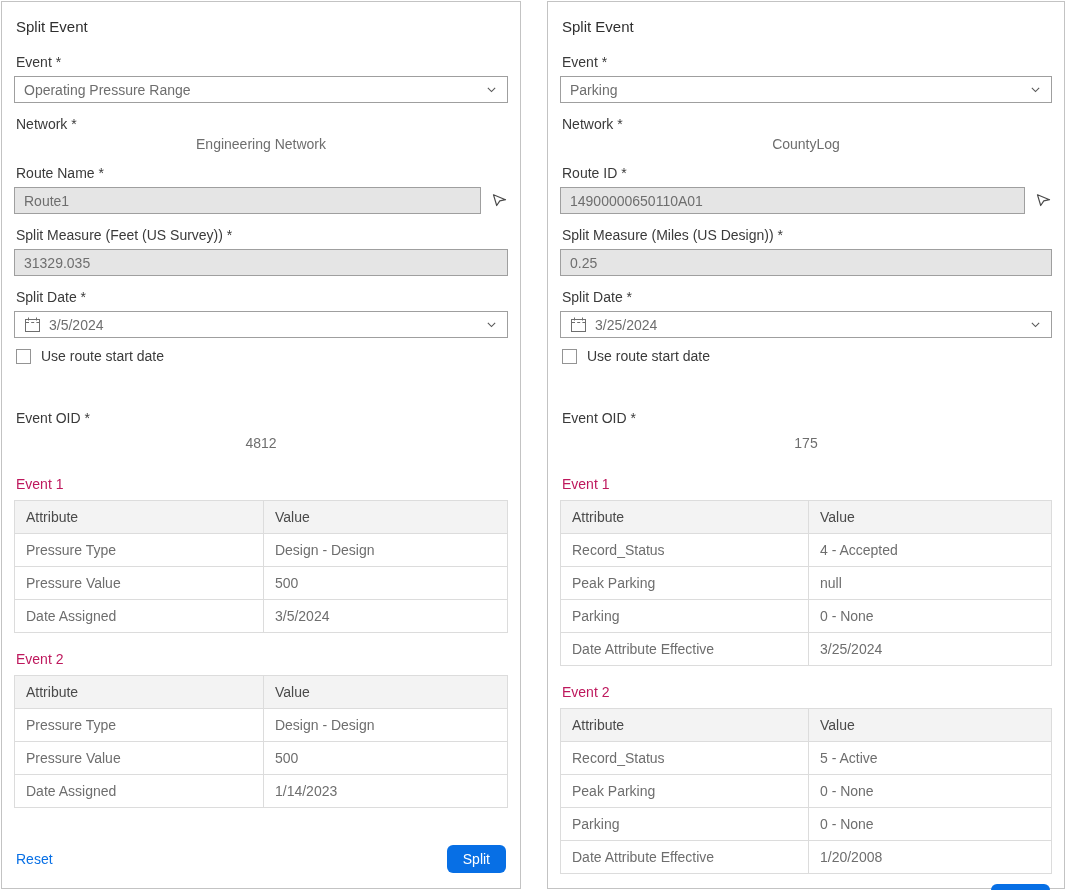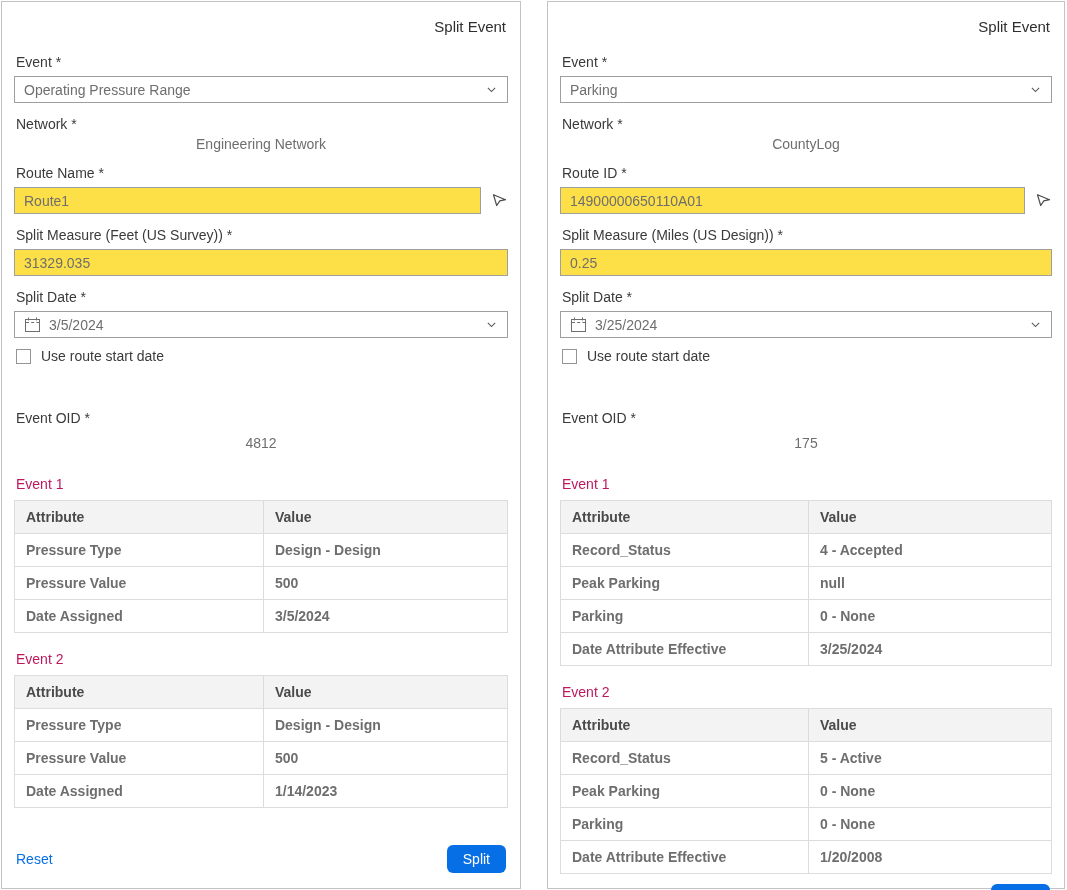--- a/index.html
+++ b/index.html
@@ -8,45 +8,45 @@
   body {
     width:1067px; height:890px; overflow:hidden;
     font-family:"Liberation Sans", sans-serif; font-size:14px; color:#3a3a3a;
   }
   .wrap { display:flex; gap:26px; padding:1px 0 0 1px; }
   .panel {
     width:520px; height:888px; border:1px solid #c3c3c3; background:#fff;
     padding:12px 12px 13px 12px; display:flex; flex-direction:column;
   }
   .panel.right { width:518px; }
-  .panel-title { font-size:15px; font-weight:400; color:#2f2f2f; margin:4px 2px 19px;text-align:right; }
+  .panel-title { font-size:15px; font-weight:400; color:#2f2f2f; margin:4px 2px 19px; }
   .group { margin-bottom:13px; }
   .label { display:block; margin:0 2px 6px; color:#3a3a3a; }
   .select, .datebox {
     height:27px; border:1px solid #9f9f9f; background:#fff; display:flex;
     align-items:center; padding:0 9px; color:#6e6e6e; cursor:pointer;
   }
   .text-input {
-    width:100%; height:27px; border:1px solid #9f9f9f; background:#fde047;
+    width:100%; height:27px; border:1px solid #9f9f9f; background:#e5e5e5;
     padding:12px 9px; color:#6e6e6e; font:inherit; outline:none;
   }
   .route-row { display:flex; align-items:center; gap:8px; }
   .route-row .text-input { flex:1; }
   .picker-btn { background:none; border:none; padding:0 0 0 2px; cursor:pointer; display:flex; align-items:center; }
   .chev { margin-left:auto; display:flex; }
   .cal { margin-right:8px; display:flex; }
   .static { color:#6e6e6e; margin:0 2px;text-align:center; }
   .net-group .label { margin-bottom:4px; }
   .check-row { display:flex; align-items:center; gap:10px; margin:1px 2px 17px; }
   .checkbox { width:15px; height:15px; border:1px solid #949494; background:#fff; cursor:pointer; flex:none; }
   .oid-group { margin:6px 0 17px; }
   .oid-group .label { margin-bottom:9px;margin-top:23px; }
   .caption { margin:8px 2px 8px; color:#be185d; }
   table { width:100%; border-collapse:collapse; margin-bottom:10px; color:#6e6e6e; table-layout:fixed; }
-  th, td { border:1px solid #dcdcdc; text-align:left; font-weight:700; padding:8px 11px; font-size:14px; }
+  th, td { border:1px solid #dcdcdc; text-align:left; font-weight:400; padding:8px 11px; font-size:14px; }
   th { background:#f3f3f3; color:#4a4a4a; height:30px; }
   td { height:32px; }
   col.attr-col { width:50.5%; }
   .footer { margin-top:auto; display:flex; justify-content:space-between; align-items:center; padding:0 2px 2px; }
   .reset { color:var(--accent); text-decoration:none; cursor:pointer; }
   .split-btn {
     background:var(--accent); color:#fff; border:none; font:inherit;
     padding:6px 16px; border-radius:6px; cursor:pointer;
   }
 </style>

